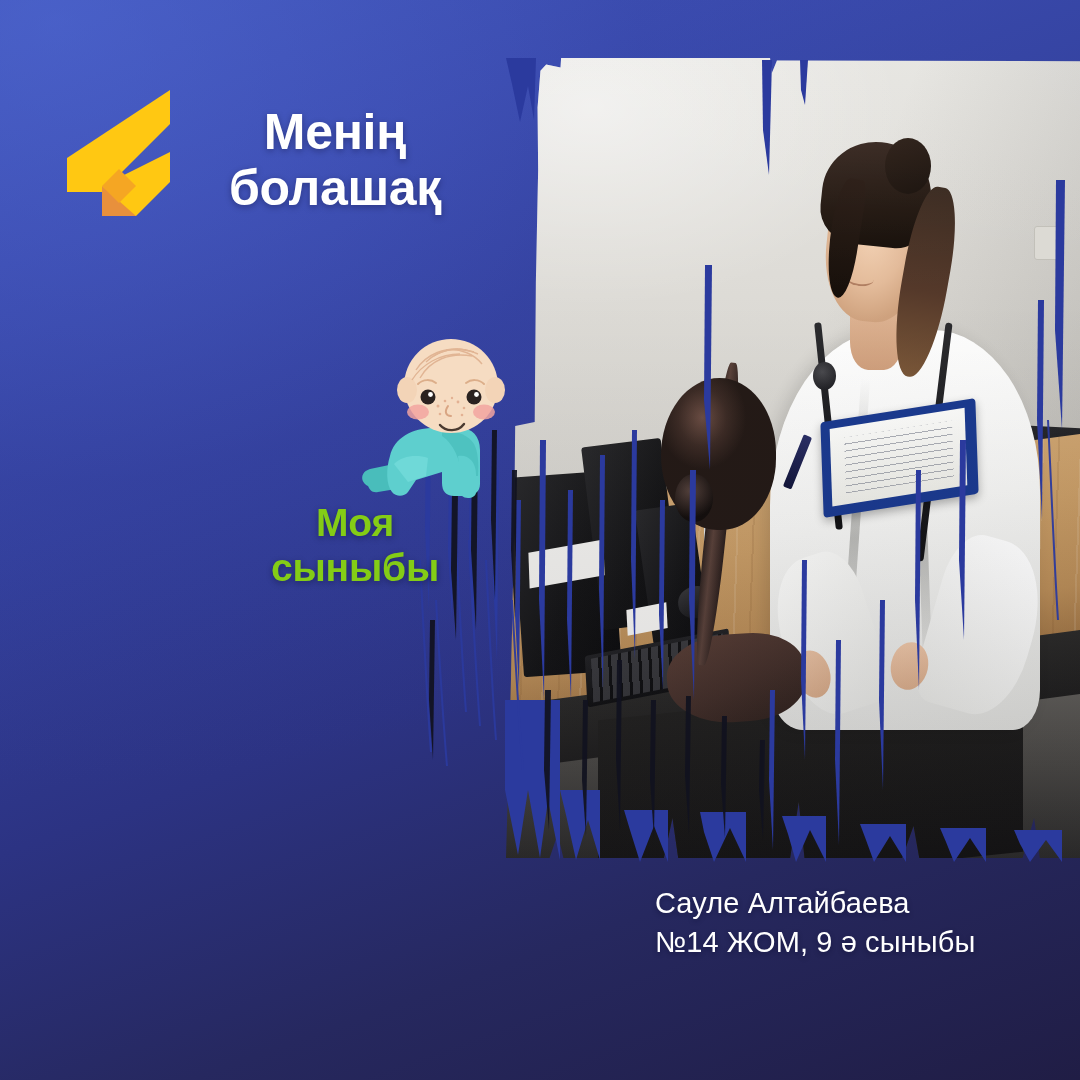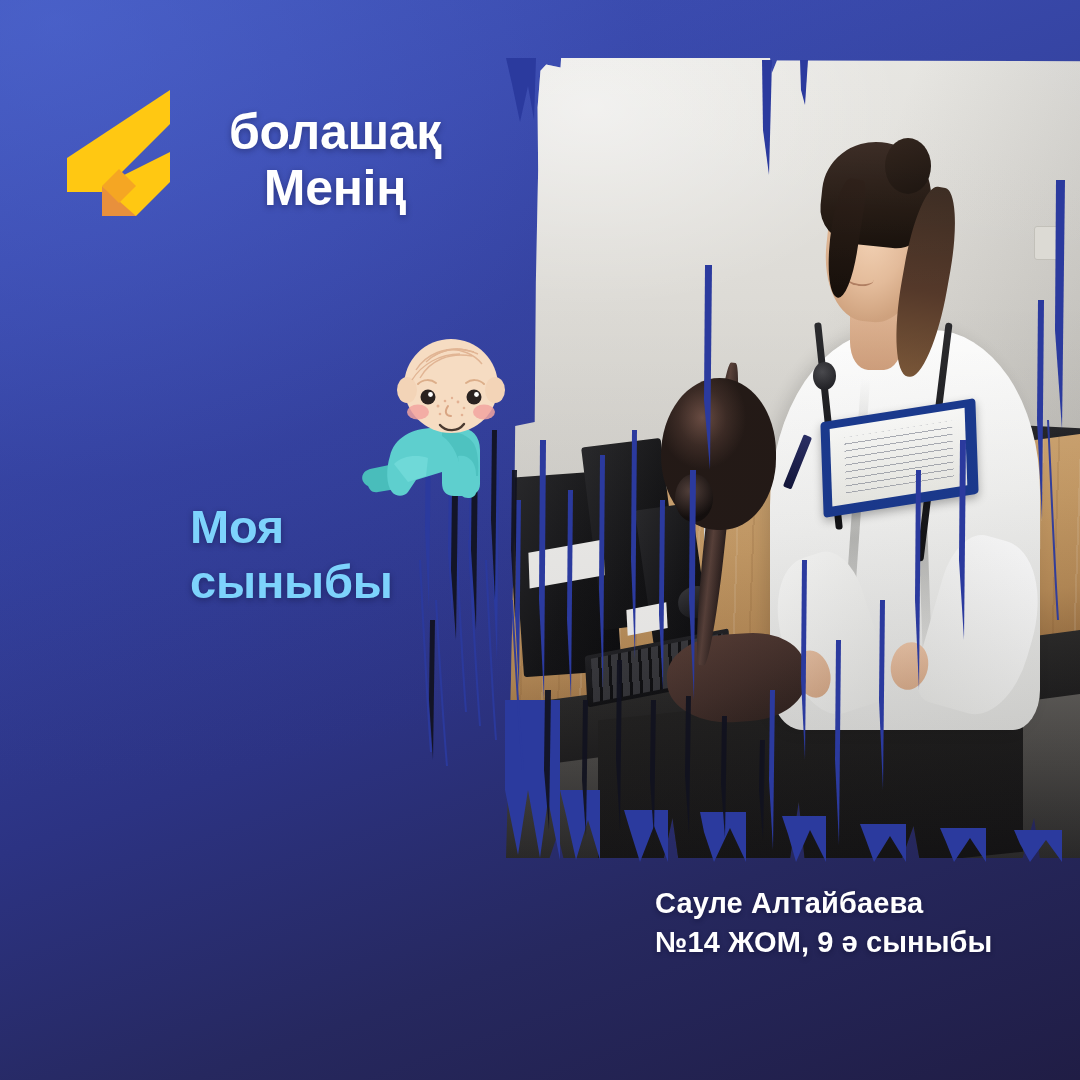--- a/index.html
+++ b/index.html
@@ -284,28 +284,28 @@
   
   .title-kz {
     position: absolute; left: 140px; top: 104px; width: 390px;
     text-align: center; color: #ffffff;
     font-weight: bold; font-size: 50px; line-height: 1.12;
     letter-spacing: -0.3px;
     text-shadow: 0 2px 6px rgba(10,10,40,0.35);
   }
   .title-ru {
     position: absolute; left: 190px; top: 500px; width: 330px;
-    color: #7dd3fc;
-    font-weight: bold; font-size: 47px; line-height: 1.16;
+    text-align: center; color: #84cc16;
+    font-weight: bold; font-size: 39px; line-height: 1.16;
     letter-spacing: -0.2px;
     text-shadow: 0 2px 6px rgba(10,10,40,0.4);
   }
   .credit {
     position: absolute; left: 655px; top: 884px;
-    color: #ffffff; font-weight: bold; font-size: 29px; line-height: 1.36;
+    color: #ffffff; font-weight: normal; font-size: 29px; line-height: 1.36;
     letter-spacing: 0.1px;
     text-shadow: 0 2px 5px rgba(10,10,40,0.4);
   }
 
   
   .baby { position: absolute; left: 350px; top: 336px; width: 190px; height: 180px; }
 </style>
 </head>
 <body>
 
@@ -485,22 +485,22 @@
         <circle cx="108" cy="66" r="1.4"></circle>
           <circle cx="114" cy="72" r="1.3"></circle>
         <circle cx="102" cy="62" r="1.2"></circle>
           <circle cx="90" cy="78" r="1.3"></circle>
         <circle cx="112" cy="79" r="1.3"></circle>
       </g>
     </svg>
   </div>
 
   <div class="title-kz">
+    <div>Менің</div>
     <div>болашақ</div>
-    <div>Менің</div>
   </div>
 
   <div class="title-ru">
     <div>Моя</div>
     <div>сыныбы</div>
   </div>
 
   <div class="credit">
     <div>Сауле Алтайбаева</div>
     <div>№14 ЖОМ, 9 ә сыныбы</div>

